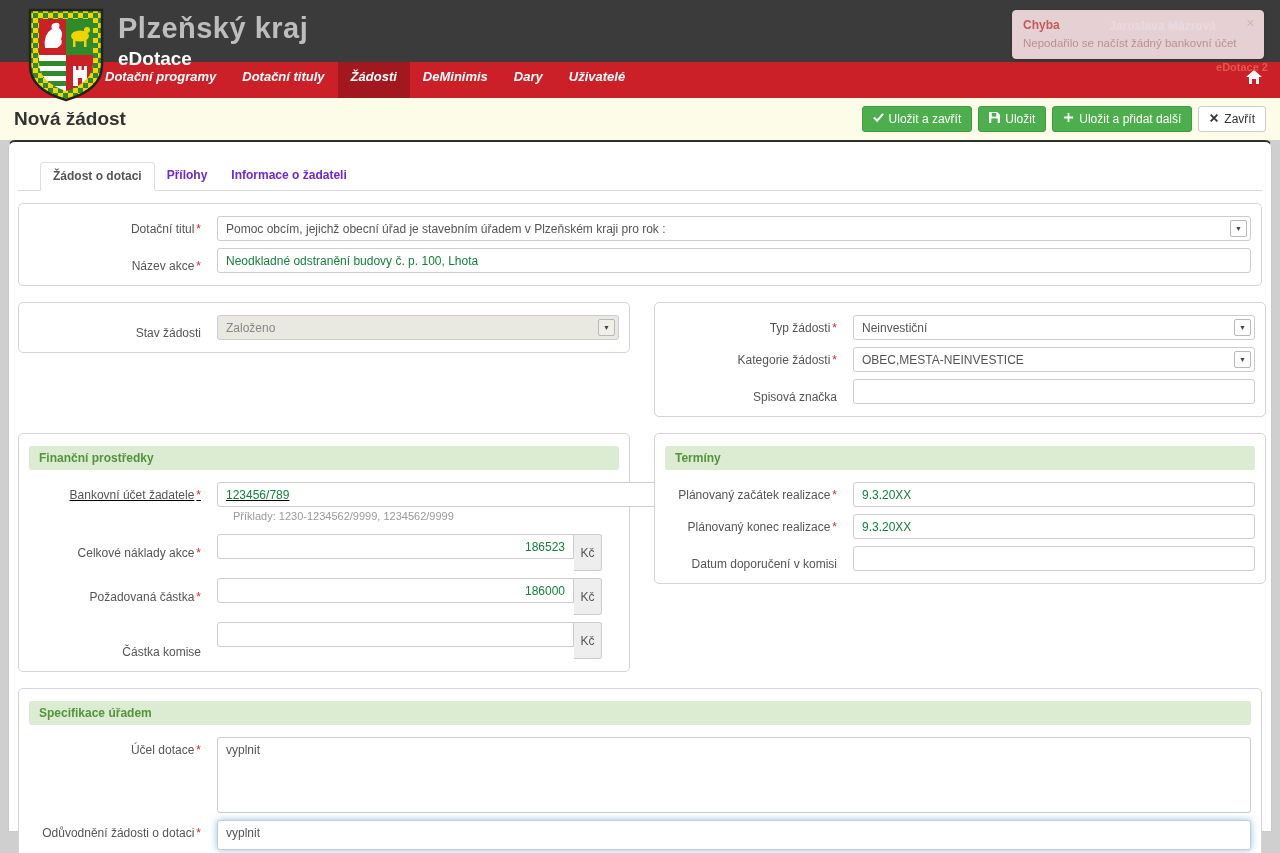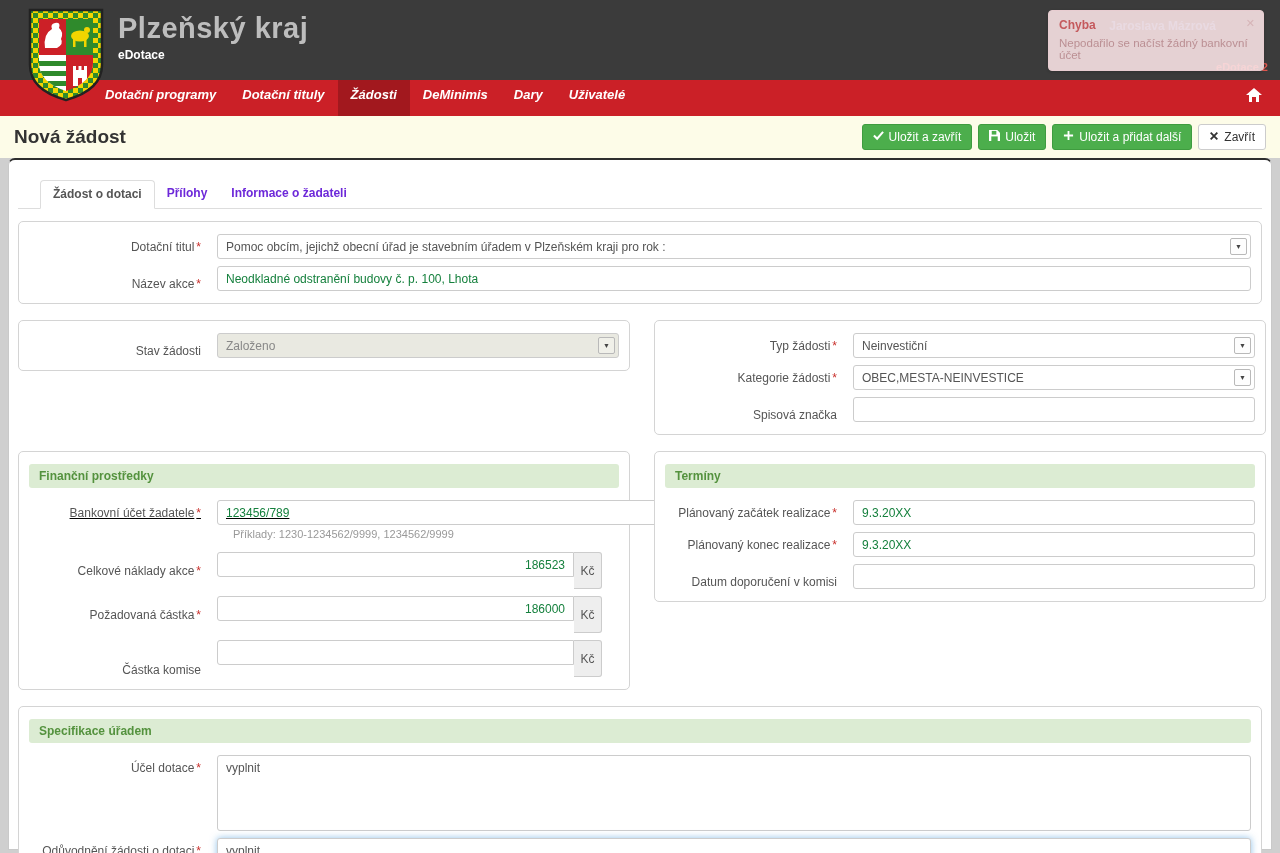--- a/index.html
+++ b/index.html
@@ -2,29 +2,29 @@
 <html><head>
 <meta charset="utf-8">
 <style>
   * { box-sizing: border-box; }
   html,body { margin:0; padding:0; }
   body {
     width:1280px; height:853px; overflow:hidden; position:relative;
     font-family:"Liberation Sans", sans-serif; background:#cfcfcf;
   }
   
-  .app-header { height:80px; background:#3b3b3b; position:relative; z-index:5; }
+  .app-header { height:62px; background:#3b3b3b; position:relative; z-index:5; }
   .logo { position:absolute; left:28px; top:8px; width:76px; height:94px; z-index:30; }
   .brand { position:absolute; left:118px; top:12px; }
   .brand-title { color:#bdbdbd; font-size:29px; font-weight:bold; letter-spacing:.5px; }
-  .brand-sub { color:#ffffff; font-size:12px; font-weight:bold; margin-top:3px; }
+  .brand-sub { color:#ffffff; font-size:19px; font-weight:bold; margin-top:3px; }
   .version { position:absolute; right:12px; top:61px; color:#e2574f; font-size:11px; font-weight:bold; z-index:6; }
   .user-link { position:absolute; top:19px; right:64px; color:#5b8fc9; font-size:12px; font-weight:bold; z-index:55; cursor:pointer; }
   
-  .toast { position:absolute; top:10px; right:16px; width:216px; z-index:60;
+  .toast { position:absolute; top:10px; right:16px; width:252px; z-index:60;
     background:rgba(248,226,228,0.9); border:1px solid #e8cdd1; border-radius:4px;
     padding:7px 10px 9px; box-shadow:0 1px 3px rgba(0,0,0,.18); }
   .toast-title { color:#c4595c; font-weight:bold; font-size:12px; margin-bottom:5px; }
   .toast-msg { color:#bb8f93; font-size:11.5px; }
   .toast-close { position:absolute; right:8px; top:6px; color:#d6b4b7; font-size:11px; cursor:pointer; }
   
   .nav { height:36px; background:#cb2027; display:flex; align-items:stretch; padding-left:92px; position:relative; z-index:4;font-style:italic; }
   .nav-item { color:#fff; font-size:13px; font-weight:bold; padding:0 13px; line-height:29px; cursor:pointer; white-space:nowrap; }
   .nav-item.active { background:#a2181e; }
   .nav-home { position:absolute; right:8px; top:0; height:29px; display:flex; align-items:center; padding:0 10px; cursor:pointer; }

